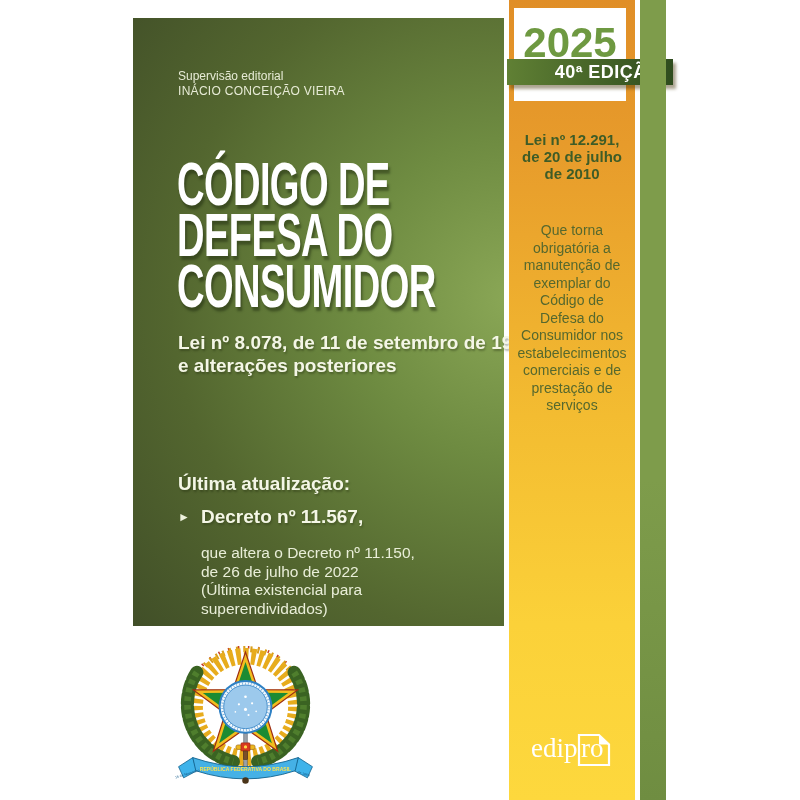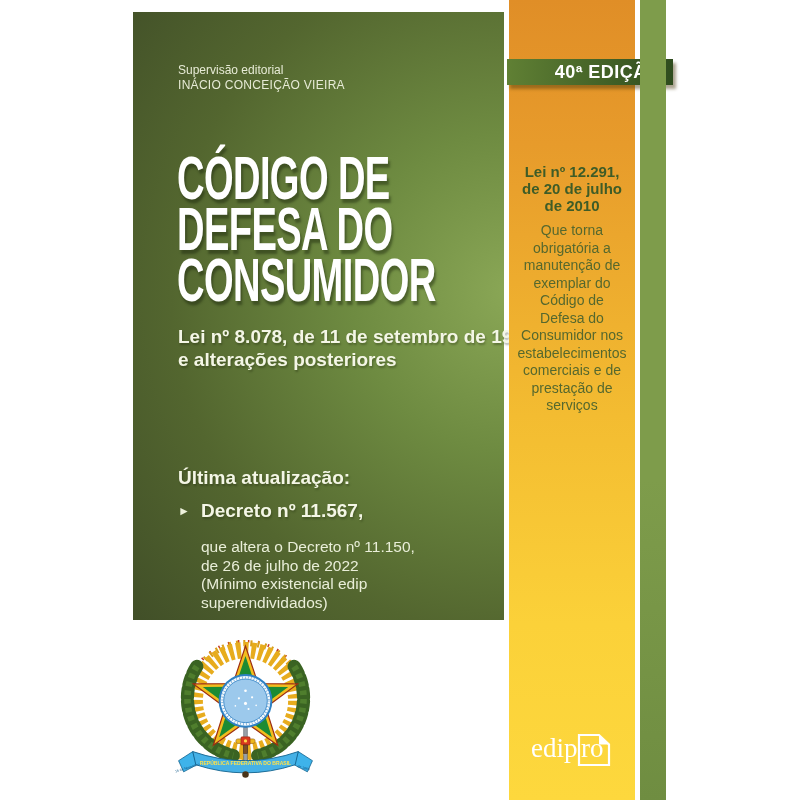--- a/index.html
+++ b/index.html
@@ -1,20 +1,20 @@
 <!DOCTYPE html>
 <html><head>
 <meta charset="utf-8">
 <style>
   html,body{margin:0;padding:0;background:#ffffff;}
   .canvas{position:relative;width:800px;height:800px;background:#ffffff;overflow:hidden;
           font-family:"Liberation Sans", sans-serif;}
 
   
-  .cover-front{position:absolute;left:133px;top:12px;width:371px;height:608px;
+  .cover-front{position:absolute;left:133px;top:18px;width:371px;height:608px;
     background:radial-gradient(circle at 102% 46%, #8aa756 0%, #6e8b41 32%, #53662f 68%, #414f28 100%);}
 
   .supervision{position:absolute;left:45px;top:51px;color:#e7ebd6;font-size:12px;line-height:15px;}
   .supervision .sup-name{letter-spacing:.3px;}
 
   .title-block{position:absolute;left:44px;top:140px;transform:scaleX(0.615);transform-origin:left top;
     color:#ffffff;font-weight:bold;font-size:62px;line-height:51px;letter-spacing:-1px;white-space:nowrap;
     text-shadow:3px 4px 3px rgba(25,35,10,.45);}
 
   .subtitle{position:absolute;left:45px;top:313px;color:#f4f6e6;font-weight:bold;font-size:19px;
@@ -41,21 +41,21 @@
   .year-box{position:absolute;left:5px;top:8px;width:112px;height:93px;background:#ffffff;
     display:flex;justify-content:center;}
   .year-text{margin-top:11px;color:#6e9941;font-weight:bold;font-size:42px;letter-spacing:0;}
 
   .edition-ribbon{position:absolute;left:-2px;top:59px;width:130px;height:26px;
     background:linear-gradient(to right,#608034,#2f4c1e);
     box-shadow:3px 4px 3px rgba(70,55,10,.45);
     display:flex;align-items:center;justify-content:center;
     color:#ffffff;font-weight:bold;font-size:18px;letter-spacing:.5px;white-space:nowrap;padding-left:36px;}
 
-  .law-heading{position:absolute;left:8px;top:163px;width:110px;text-align:center;
+  .law-heading{position:absolute;left:8px;top:131px;width:110px;text-align:center;
     color:#3e5c27;font-weight:bold;font-size:15px;line-height:17px;}
   .law-text{position:absolute;left:8px;top:222px;width:110px;text-align:center;
     color:#55682e;font-size:14px;line-height:17.5px;}
 
   .publisher-logo{position:absolute;left:0;width:126px;top:727px;display:flex;justify-content:center;}
 
   
   .spine{position:absolute;left:640px;top:0;width:26px;height:800px;
     background:linear-gradient(#7e9c4b,#7e9c4b 60%,#6f8d41);}
 </style>
@@ -84,21 +84,21 @@
 
     <div class="update-label">Última atualização:</div>
 
     <div class="bullet-item">
       <span class="bullet-arrow">►</span>
       <div class="bullet-text">
         <div class="bullet-bold">Decreto nº 11.567,</div>
         <div class="bullet-reg">
           <div>que altera o Decreto nº 11.150,</div>
           <div>de 26 de julho de 2022</div>
-          <div>(Mínimo existencial edip</div>
+          <div>(Última existencial para</div>
           <div>superendividados)</div>
         </div>
       </div>
     </div>
 
     <svg class="arms" width="145" height="142" viewBox="0 0 140 140">
 
       <circle cx="70" cy="60" r="59" fill="none" stroke="#c53b25" stroke-width="3" stroke-dasharray="1.5 8.5"></circle>
       <circle cx="70" cy="60" r="57" fill="none" stroke="#d99f1c" stroke-width="6" stroke-dasharray="2 5"></circle>
       <circle cx="70" cy="60" r="50" fill="none" stroke="#e7ac1d" stroke-width="16" stroke-dasharray="4.5 2.8"></circle>
@@ -136,20 +136,23 @@
       <path d="M18,110 Q70,128 122,110 L119,123 Q70,139 21,123 Z" fill="#45b1e6" stroke="#14648f" stroke-width="0.9"></path>
       <text x="70" y="123.6" text-anchor="middle" font-size="5" font-weight="bold" fill="#ffe24a" font-family="Liberation Sans, sans-serif">REPÚBLICA FEDERATIVA DO BRASIL</text>
       <text x="13" y="127" font-size="3.4" fill="#175e8c" transform="rotate(-17 13 127)" text-anchor="middle" font-family="Liberation Sans, sans-serif">15 de Novembro</text>
       <text x="127" y="127" font-size="3.4" fill="#175e8c" transform="rotate(17 127 127)" text-anchor="middle" font-family="Liberation Sans, sans-serif">de 1889</text>
       <circle cx="70" cy="132.5" r="3.2" fill="#4a3418"></circle>
     </svg>
   </div>
 
   <div class="band">
 
+    <div class="year-box">
+      <div class="year-text">2025</div>
+    </div>
 
     <div class="edition-ribbon">
       <span>40ª EDIÇÃO</span>
     </div>
 
     <div class="law-heading">Lei nº 12.291, de 20 de julho de 2010</div>
     <div class="law-text">Que torna obrigatória a manutenção de exemplar do Código de Defesa do Consumidor nos estabelecimentos comerciais e de prestação de serviços</div>
 
     <div class="publisher-logo">
       <svg width="84" height="42" viewBox="0 0 84 42">

